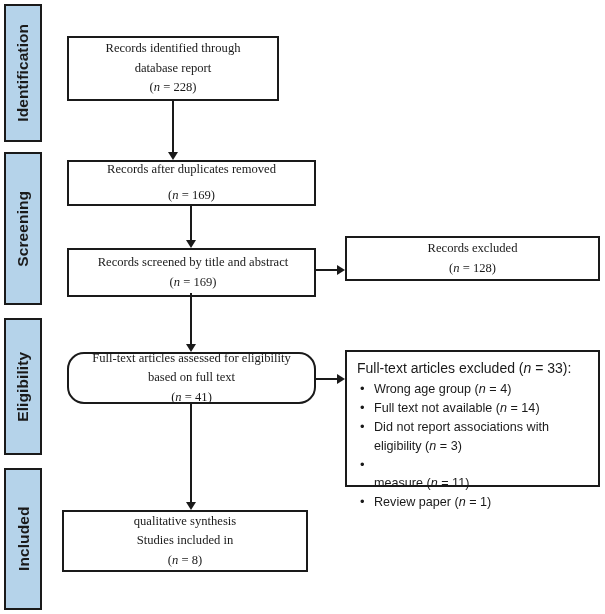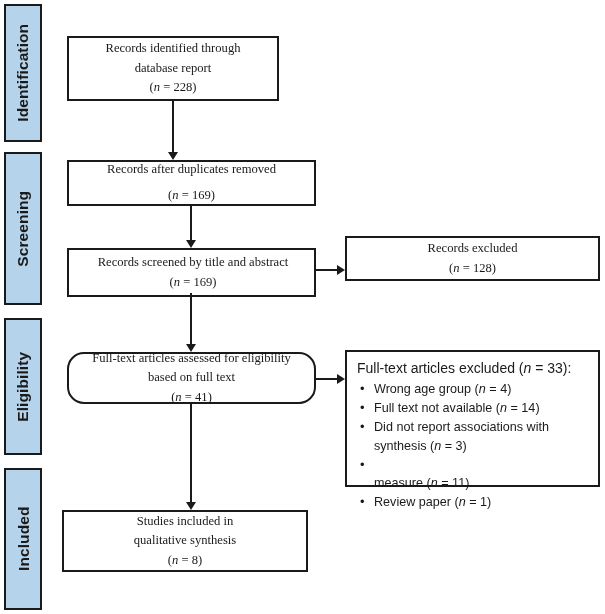--- a/index.html
+++ b/index.html
@@ -200,36 +200,36 @@
         <span class="bullet">•</span>
         <span>Wrong age group (</span><span class="ital">n</span><span> = 4)</span>
       </li>
       <li>
         <span class="bullet">•</span>
         <span>Full text not available (</span><span class="ital">n</span><span> = 14)</span>
       </li>
       <li>
         <span class="bullet">•</span>
         <span>Did not report associations with</span><br>
-        <span>synthesis (</span><span class="ital">n</span><span> = 3)</span>
+        <span>eligibility (</span><span class="ital">n</span><span> = 3)</span>
       </li>
       <li>
         <span class="bullet">•</span>
         <br>
         <span>measure (</span><span class="ital">n</span><span> = 11)</span>
       </li>
       <li>
         <span class="bullet">•</span>
         <span>Review paper (</span><span class="ital">n</span><span> = 1)</span>
       </li>
     </ul>
   </div>
 
   <div class="conn v-line" style="left:190px; top:404px; height:98px;"></div>
   <div class="arrow-down" style="left:186px; top:502px;"></div>
 
   <div class="box box-included">
+    <span class="line">qualitative synthesis</span>
     <span class="line">Studies included in</span>
-    <span class="line">qualitative synthesis</span>
     <span class="line"><span>(</span><span class="ital">n</span><span> = 8)</span></span>
   </div>
 
 </div>
 
 </body></html>

